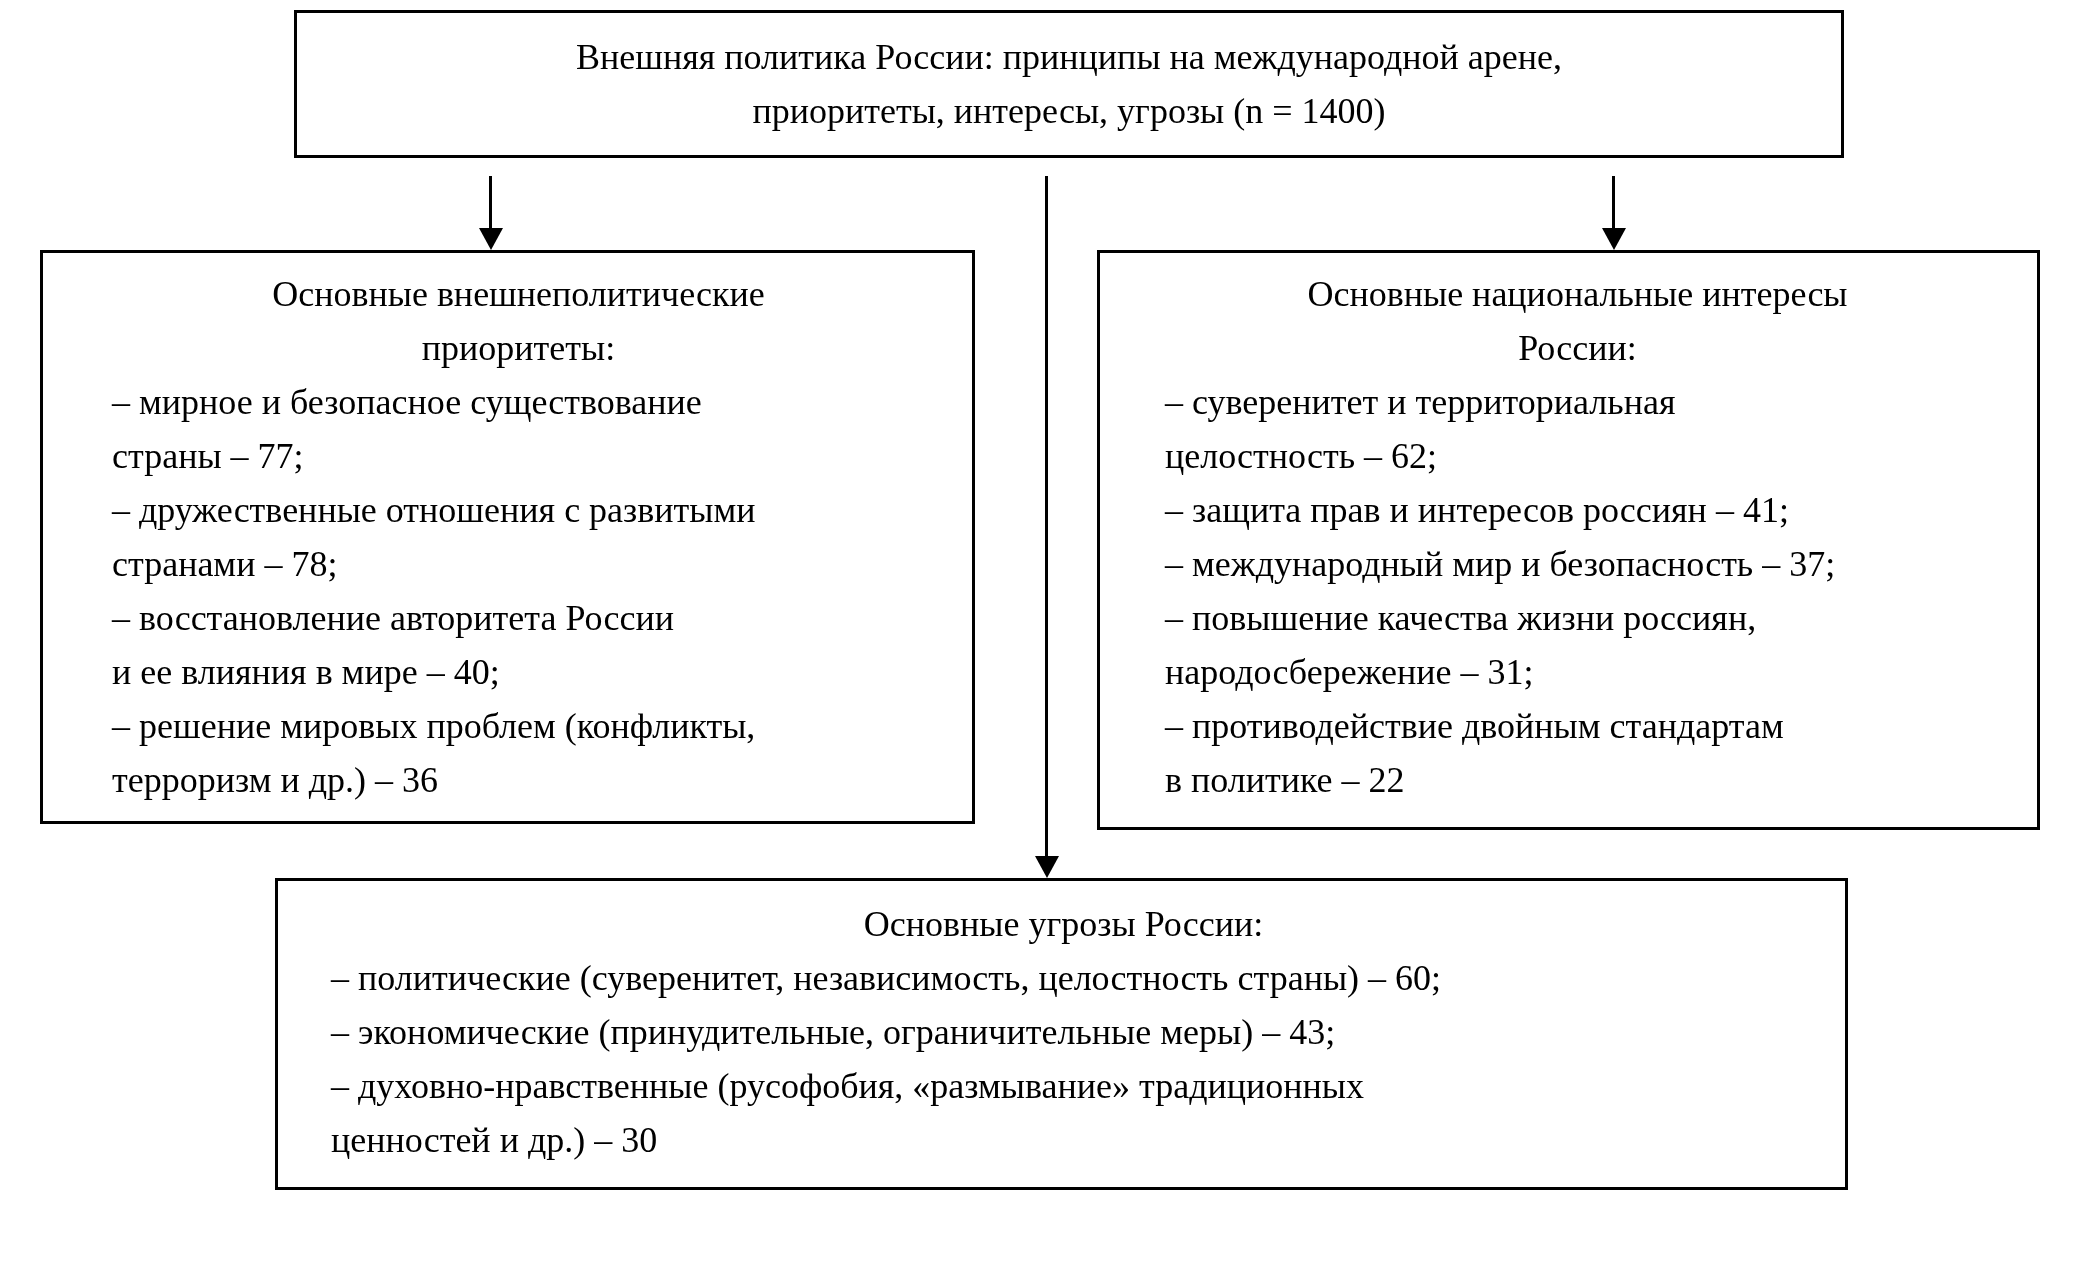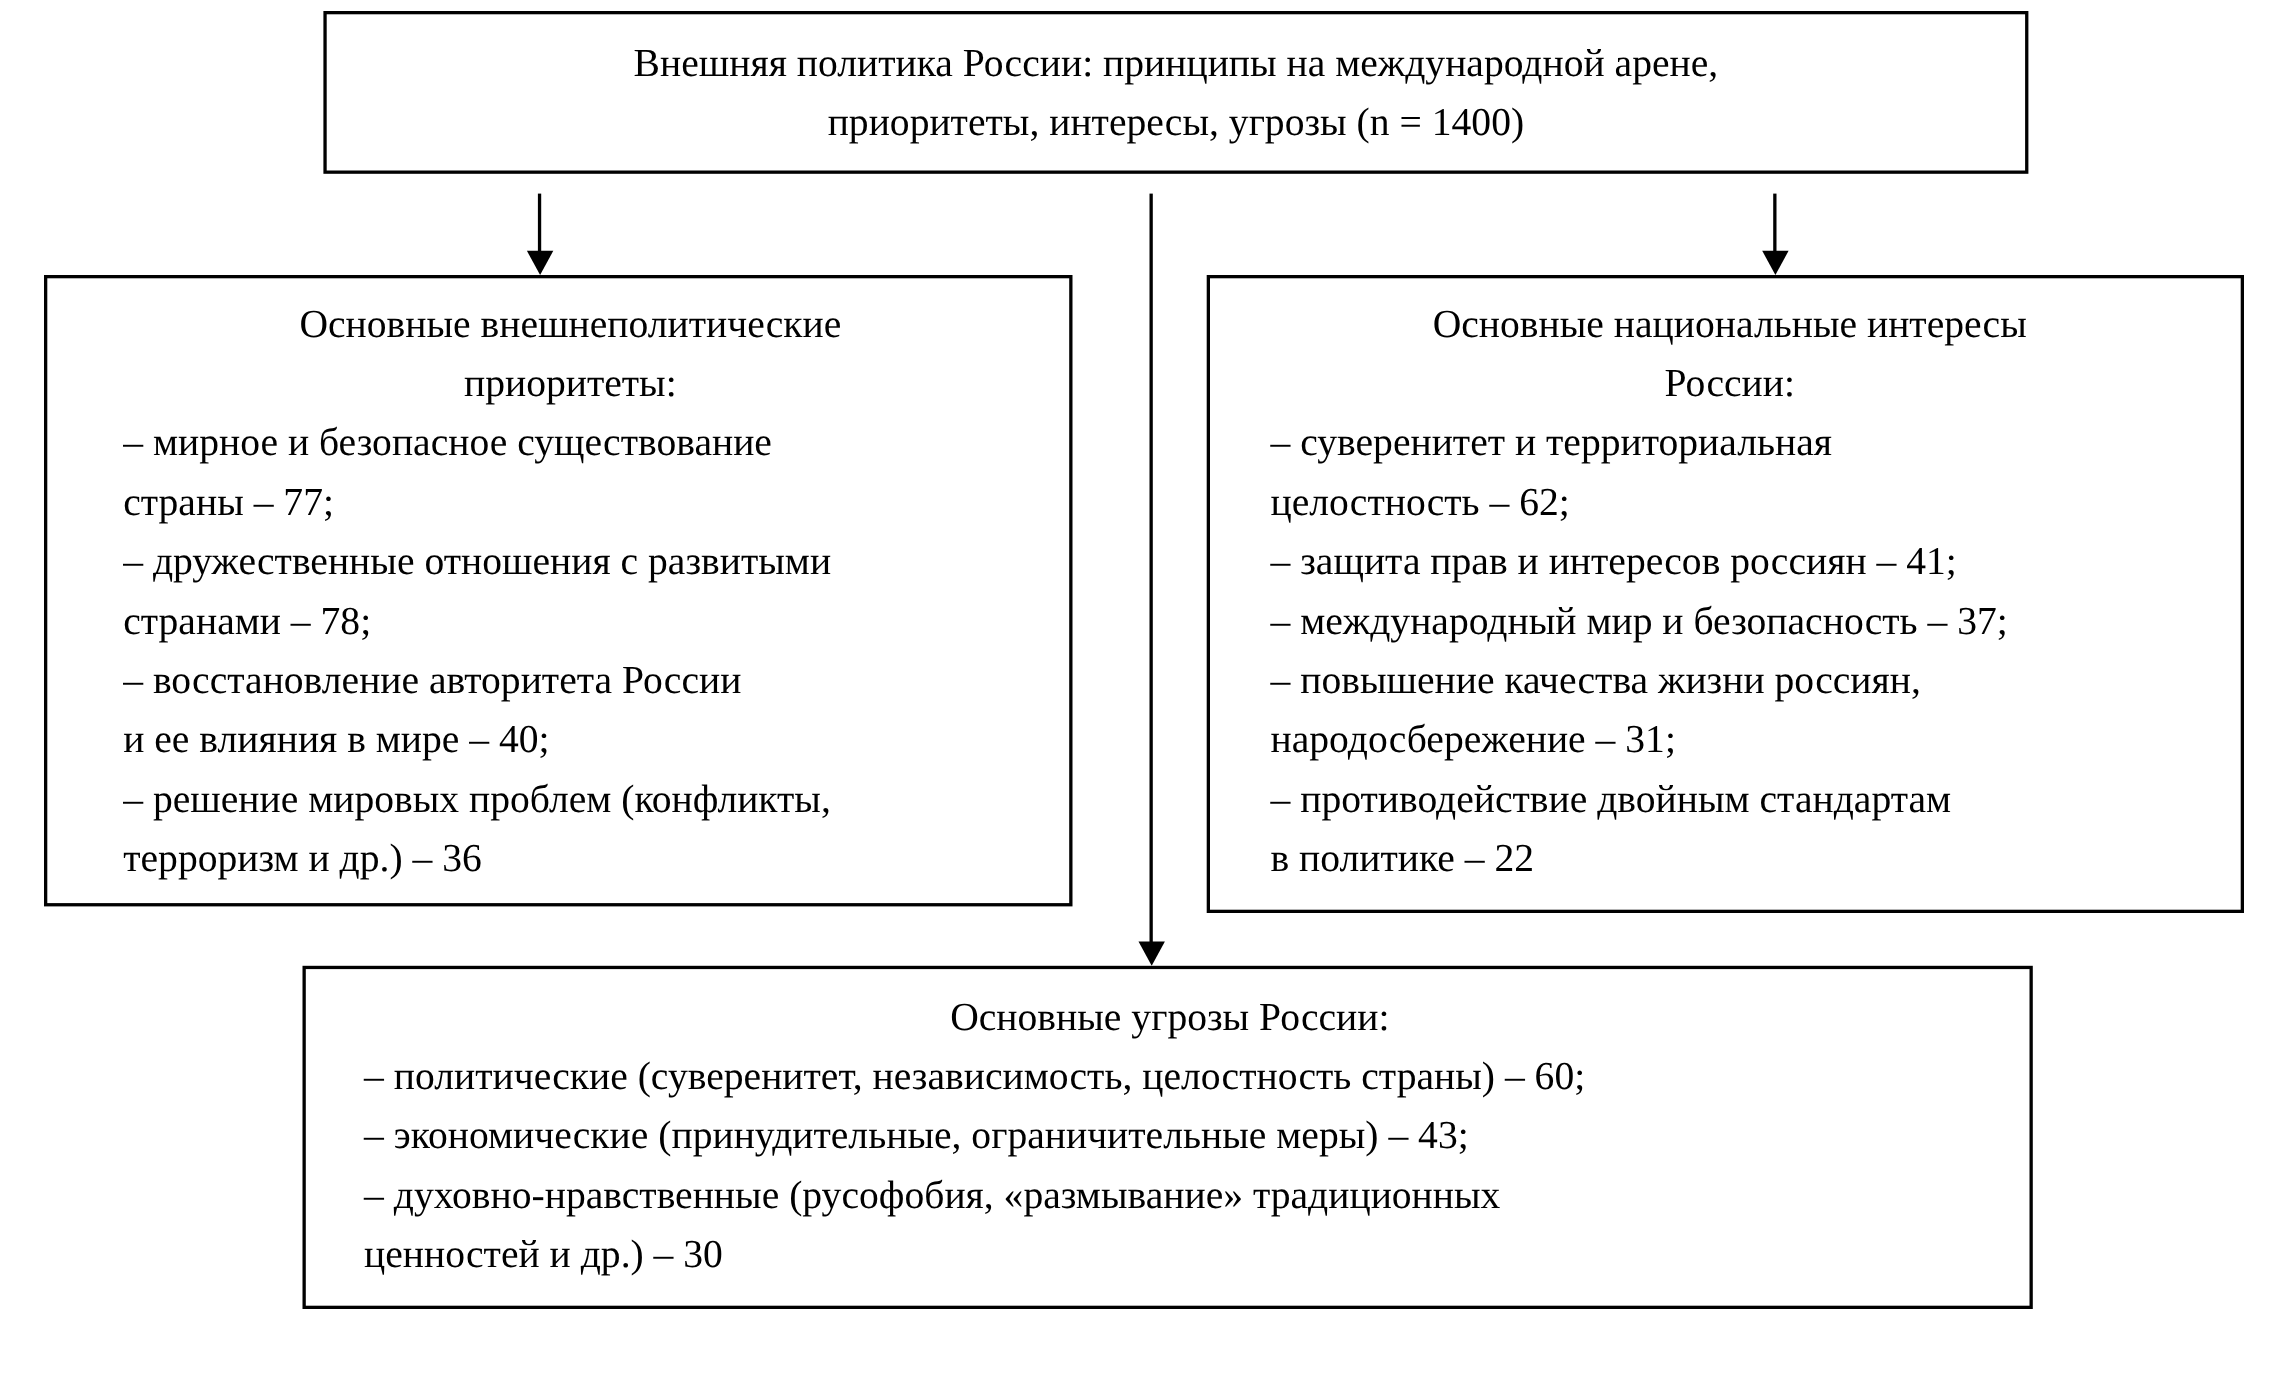--- a/index.html
+++ b/index.html
@@ -21,21 +21,21 @@
     position: absolute;
     border: 3px solid #000000;
     background: #ffffff;
     box-sizing: border-box;
   }
   .top-box {
     left: 272px; top: 10px; width: 1550px; height: 148px;
     display: flex; align-items: center; justify-content: center; margin-left: 22px;
   }
   .left-box  { left: 40px;   top: 250px; width: 935px;  height: 574px; padding: 14px 28px 14px 50px; }
-  .right-box { left: 1097px; top: 250px; width: 943px;  height: 580px; padding: 14px 28px 14px 36px; }
+  .right-box { left: 1097px; top: 250px; width: 943px;  height: 580px; padding: 14px 28px 14px 46px; }
   .bottom-box{ left: 275px;  top: 878px; width: 1573px; height: 312px; padding: 16px 30px 14px 34px; }
   .box-text-center {
     text-align: center;
     white-space: pre-line;
     width: 100%;
   }
   .box-title {
     text-align: center;
     white-space: pre-line;
   }

